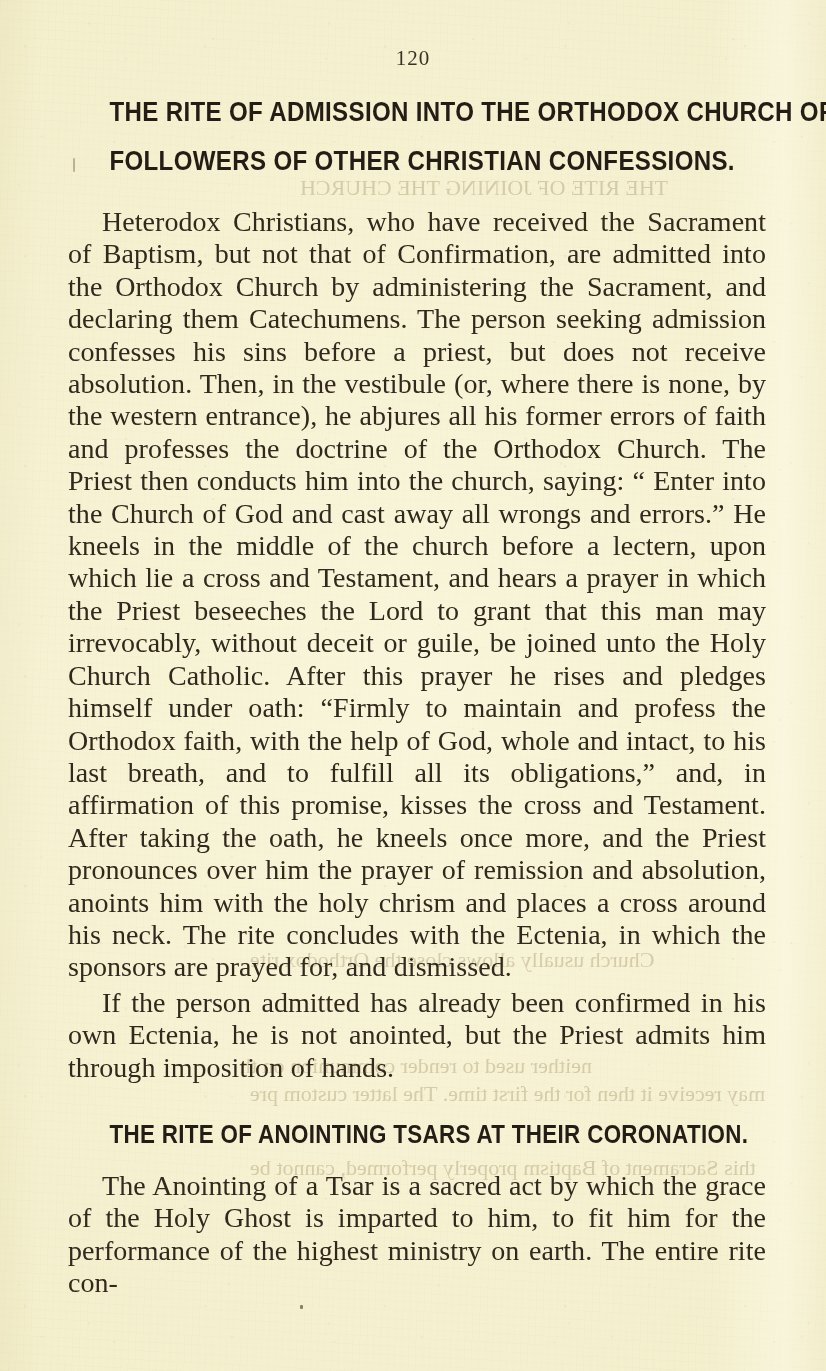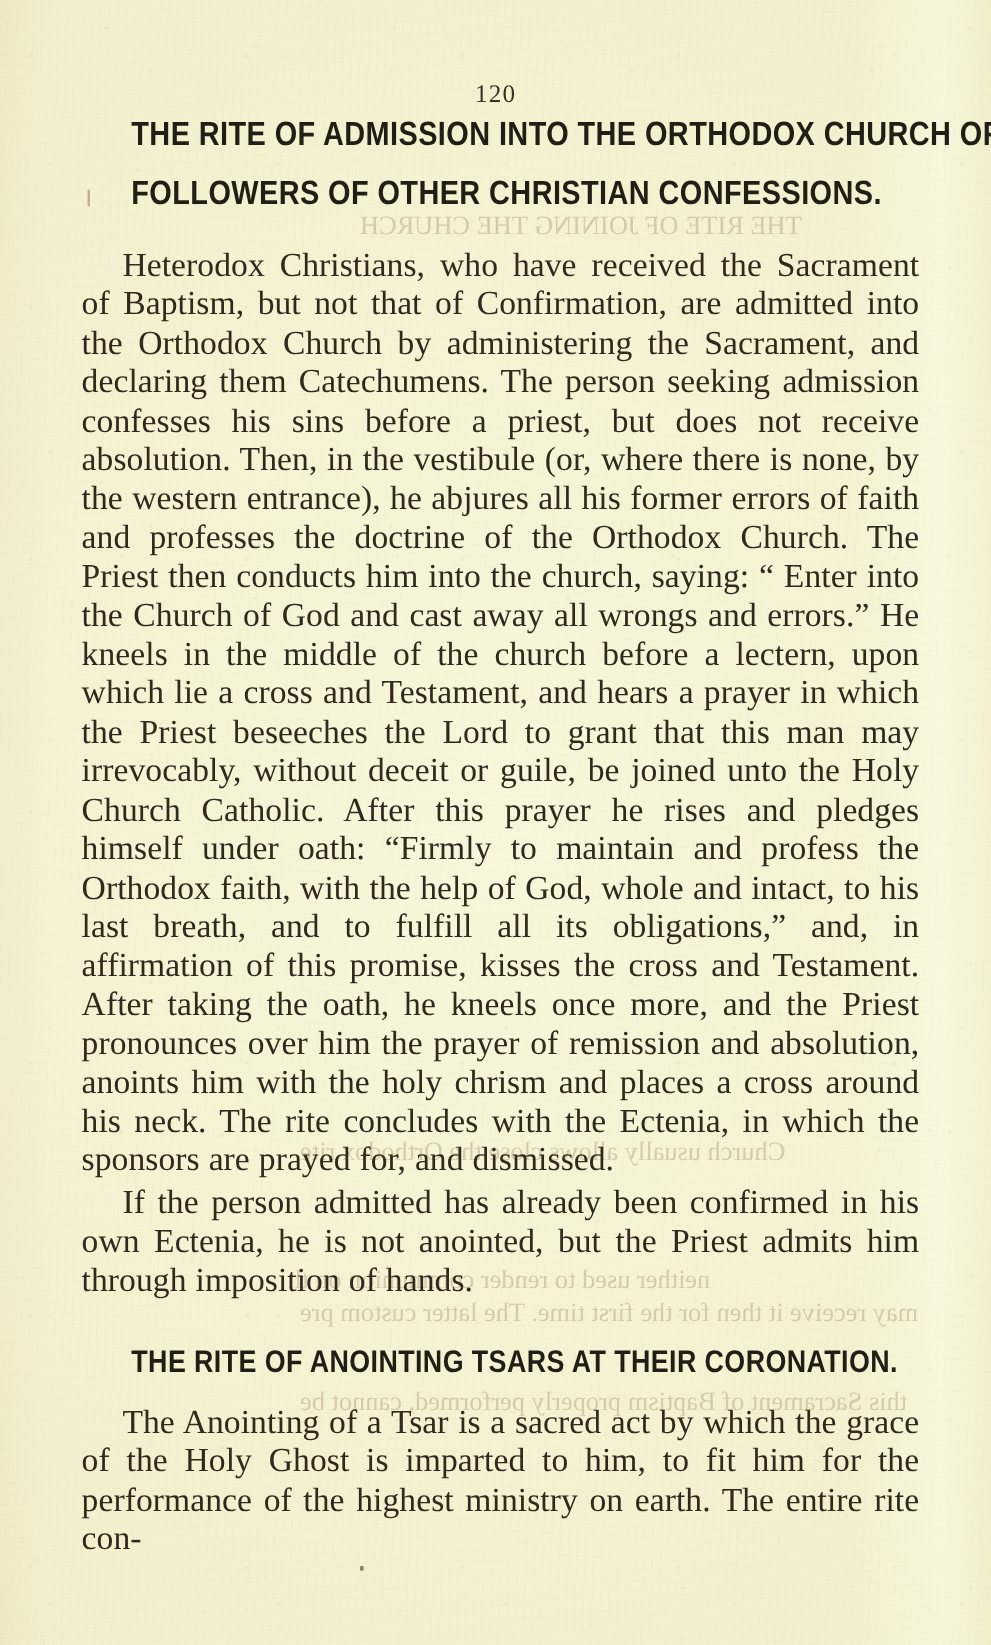--- a/index.html
+++ b/index.html
@@ -73,21 +73,20 @@
   
   .folio {
     position: absolute;
     top: 46px;
     left: 0;
     right: 0;
     text-align: center;
     font-size: 21px;
     letter-spacing: 1px;
     color: #3b3025;
-    margin-top: 20px;
   }
 
   
   .heading {
     position: absolute;
     left: 60px;
     right: 60px;
     text-align: center;
     font-family: "Liberation Sans", "DejaVu Sans", sans-serif;
     font-weight: bold;

